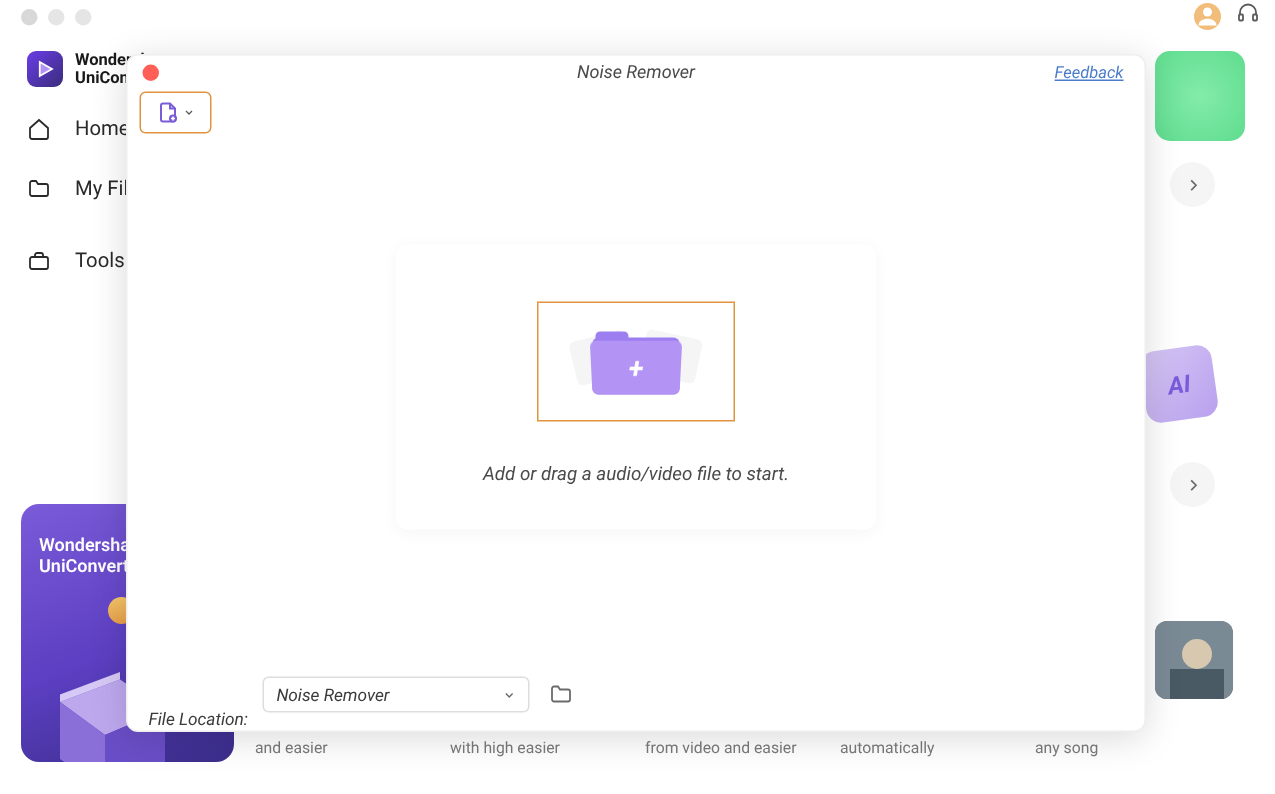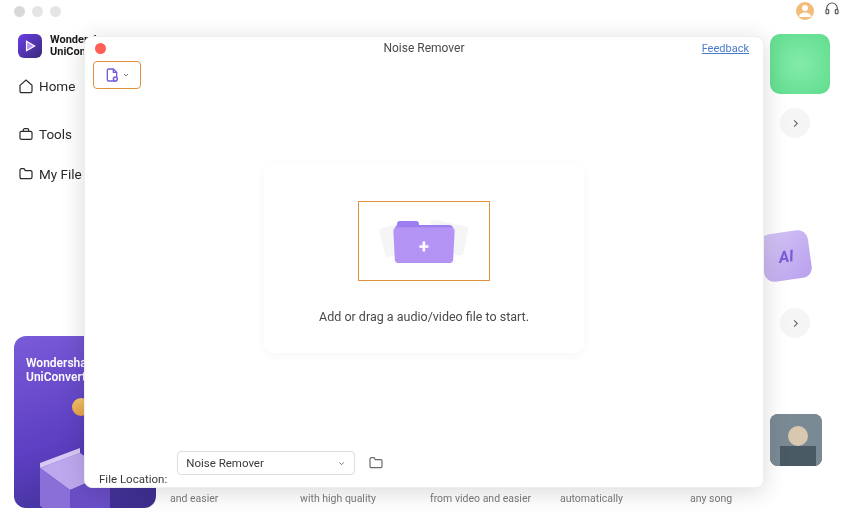--- a/index.html
+++ b/index.html
@@ -12,21 +12,21 @@
     .topbar { position: absolute; top: 0; right: 10px; height: 22px; display: flex; align-items: center; gap: 10px; }
     .avatar-icon { width: 18px; height: 18px; border-radius: 50%; background: #f2bd7a; display:flex; align-items:center; justify-content:center; }
     .headset-icon svg { width: 16px; height: 16px; }
 
     .app-row { display: flex; align-items: center; gap: 8px; padding: 12px 0 6px 18px; }
     .logo-box { width: 24px; height: 24px; border-radius: 6px; background: linear-gradient(135deg,#6a3de8,#3a2c7a); display:flex;align-items:center;justify-content:center; }
     .logo-box svg { width: 14px; height: 14px; }
     .brand-text { font-size: 11px; font-weight: 700; line-height: 1.1; color:#1a1a1a; }
 
     .sidebar { position: absolute; left: 0; top: 66px; width: 100px; padding-left: 18px; display: flex; flex-direction: column; gap: 0; }
-    .side-item { display:flex; align-items:center; gap:5px; height: 40px; font-size: 13.5px; color:#2a2a2a; cursor:pointer; }
+    .side-item { display:flex; align-items:center; gap:16px; height: 40px; font-size: 13.5px; color:#2a2a2a; cursor:pointer; }
     .side-item.active { font-weight:400; }
     .side-item .ic { width: 16px; height: 16px; display:flex; align-items:center; justify-content:center; }
     .side-divider { margin-top: 8px; }
 
     .promo-card { position: absolute; left: 14px; top: 336px; width: 142px; height: 172px; border-radius: 12px; background: linear-gradient(160deg,#7a5bd8 0%, #5c3fc2 55%, #3a2d8a 100%); color:#fff; padding: 20px 12px 0 12px; overflow:hidden; }
     .promo-card .line1 { font-size: 12px; font-weight:600; }
     .promo-card .line2 { font-size: 12px; font-weight:600; }
     .promo-dot { position:absolute; width:18px; height:18px; border-radius:50%; background: linear-gradient(#f7c66a,#e8a04a); top: 62px; left: 58px; }
     .promo-cube { position:absolute; bottom:-20px; left:-4px; width:120px; height:100px; }
 
@@ -34,21 +34,21 @@
     .bg-ai { position:absolute; right:40px; top:232px; width:48px; height:48px; background: linear-gradient(135deg,#d6c8f5,#b9a0ee); border-radius:10px; display:flex; align-items:center; justify-content:center; color:#7a5bd8; font-weight:700; font-style:italic; font-size:16px; transform: rotate(-8deg); }
     .bg-thumb { position:absolute; right:28px; top:414px; width:52px; height:52px; border-radius:8px; background: linear-gradient(#8a8a8a,#5a5a5a); overflow:hidden; }
     .arrow-btn { position:absolute; right:40px; width:30px; height:30px; border-radius:50%; background:#f5f5f5; display:flex; align-items:center; justify-content:center; cursor:pointer; }
     .arrow-btn svg { width:11px; height:11px; }
     .arrow1 { top: 108px; }
     .arrow2 { top: 308px; }
     .bottom-captions { position:absolute; bottom: 24px; left: 170px; right: 30px; display:flex; font-size:10.5px; color:#7a7a7a; }
     .bottom-captions span { width: 168px; }
 
     
-    .modal { position:absolute; left:84px; top:36px; width:680px; height:452px; background:#fff; border-radius:8px; box-shadow: 0 4px 24px rgba(0,0,0,0.15); border:1px solid #eee; }
+    .modal { position:absolute; left:84px; top:36px; width:680px; height:452px; background:#fff; border-radius:8px; box-shadow: 0 4px 24px rgba(0,0,0,0.15); border:1px solid #eee;font-style:italic; }
     .modal-head { height: 22px; display:flex; align-items:center; position:relative; }
     .modal-close { width:11px; height:11px; border-radius:50%; background:#ff5f57; margin-left:10px; cursor:pointer; }
     .modal-title { position:absolute; left:0; right:0; text-align:center; font-size:12px; color:#4a4a4a; }
     .feedback-link { position:absolute; right:14px; font-size:11px; color:#4a7cc9; text-decoration:underline; cursor:pointer; }
     .toolbar { height:32px; display:flex; align-items:center; padding-left:4px; }
     .add-btn { width:48px; height:28px; border:1.5px solid #e0923e; border-radius:4px; margin-left:4px; display:flex; align-items:center; justify-content:center; gap:2px; cursor:pointer; background:#fff; }
     .add-btn svg.doc { width:16px; height:16px; }
     .add-btn svg.chev { width:8px; height:8px; }
     
     .dropzone-wrap { width:100%; display:flex; justify-content:center; padding-top: 72px; }
@@ -110,36 +110,36 @@
 
 <div class="sidebar">
   <div class="side-item active">
     <span class="ic">
       <svg viewBox="0 0 24 24" fill="none" stroke="#2a2a2a" stroke-width="1.8">
           <path d="M3 11l9-8 9 8v9a2 2 0 0 1-2 2H5a2 2 0 0 1-2-2z"></path>
         </svg>
     </span>
     <span>Home</span>
   </div>
+  <div class="side-item">
+    <span class="ic">
+      <svg viewBox="0 0 24 24" fill="none" stroke="#2a2a2a" stroke-width="1.8">
+          <path d="M3 6a2 2 0 0 1 2-2h4l2 3h8a2 2 0 0 1 2 2v8a2 2 0 0 1-2 2H5a2 2 0 0 1-2-2z"></path>
+        </svg>
+    </span>
+    <span>My File</span>
+  </div>
   <div class="side-item side-divider">
     <span class="ic">
       <svg viewBox="0 0 24 24" fill="none" stroke="#2a2a2a" stroke-width="1.8">
           <rect x="3" y="8" width="18" height="12" rx="2"></rect>
           <path d="M8 8V6a2 2 0 0 1 2-2h4a2 2 0 0 1 2 2v2"></path>
         </svg>
     </span>
     <span>Tools</span>
-  </div>
-  <div class="side-item">
-    <span class="ic">
-      <svg viewBox="0 0 24 24" fill="none" stroke="#2a2a2a" stroke-width="1.8">
-          <path d="M3 6a2 2 0 0 1 2-2h4l2 3h8a2 2 0 0 1 2 2v8a2 2 0 0 1-2 2H5a2 2 0 0 1-2-2z"></path>
-        </svg>
-    </span>
-    <span>My File</span>
   </div>
 </div>
 
 <div class="promo-card">
   <div class="line1">Wondershare</div>
   <div class="line2">UniConverter</div>
   <div class="promo-dot"></div>
   <svg class="promo-cube" viewBox="0 0 120 100">
     <polygon points="30,40 70,25 100,45 60,62" fill="#bda8ee"></polygon>
     <polygon points="30,40 60,62 60,98 30,78" fill="#8a6fd8"></polygon>
@@ -164,21 +164,21 @@
       <polyline points="9,5 16,12 9,19"></polyline>
     </svg>
 </div>
 <div class="arrow-btn arrow2">
   <svg viewBox="0 0 24 24" fill="none" stroke="#6a6a6a" stroke-width="2.5">
       <polyline points="9,5 16,12 9,19"></polyline>
     </svg>
 </div>
 <div class="bottom-captions">
   <span>and easier</span>
-  <span>with high quality</span>
+  <span>with high easier</span>
   <span>from video and easier</span>
   <span>automatically</span>
   <span>any song</span>
 </div>
 
 <div class="modal">
   <div class="modal-head">
     <span class="modal-close"></span>
     <span class="modal-title">Noise Remover</span>
     <a class="feedback-link">Feedback</a>

